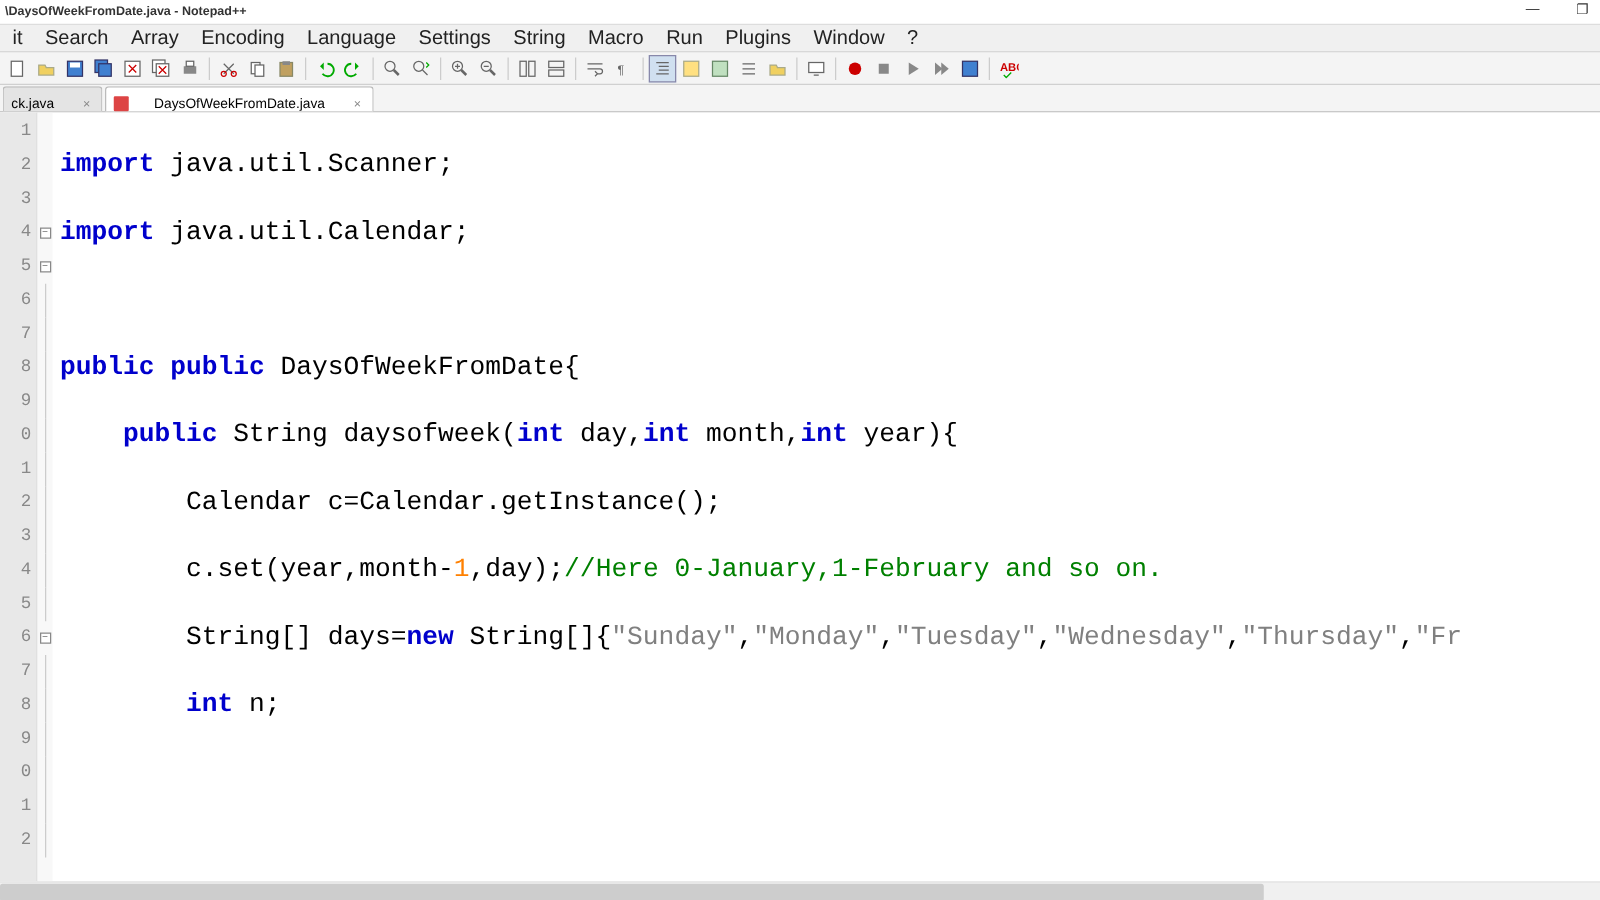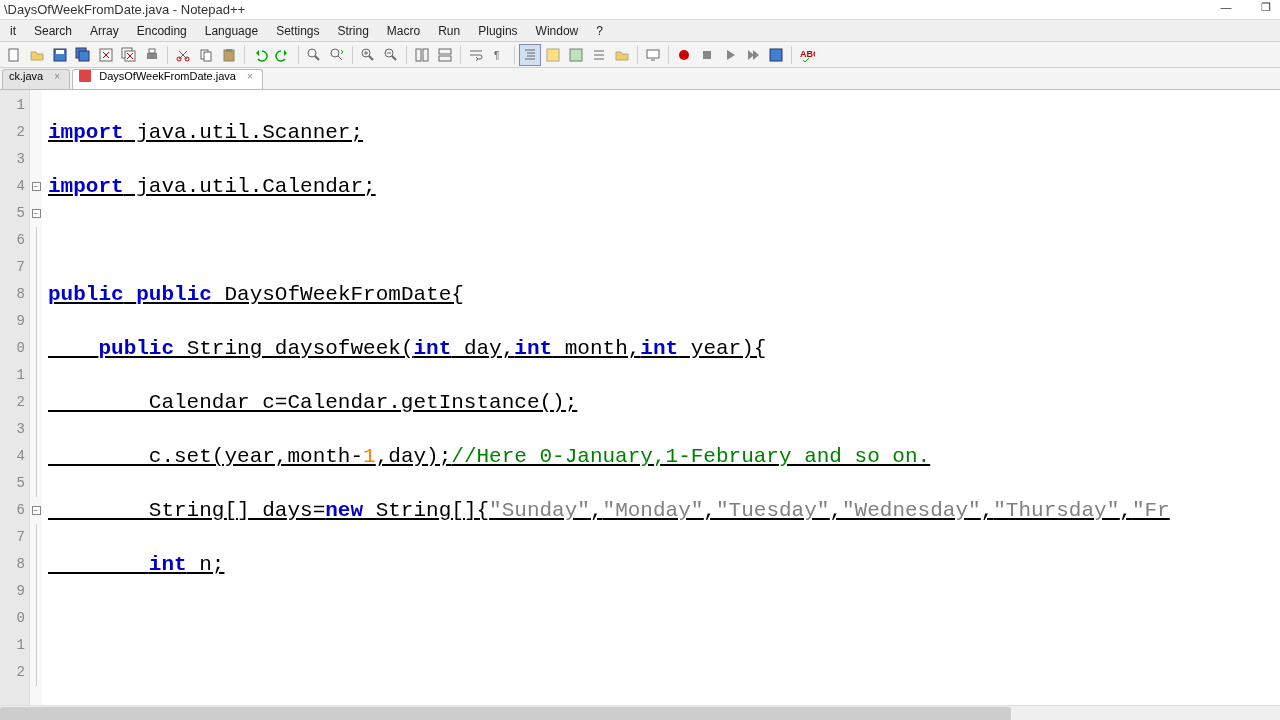--- a/index.html
+++ b/index.html
@@ -1,46 +1,46 @@
 <!DOCTYPE html>
 <html><head>
 <meta charset="utf-8">
 <style>
 * { margin: 0; padding: 0; box-sizing: border-box; }
 body { font-family: "Segoe UI", Tahoma, sans-serif; font-size: 12px; background: #fff; overflow: hidden; width: 1280px; height: 720px; }
 
 .titlebar { height: 20px; background: #fff; border-bottom: 1px solid #ddd; display: flex; align-items: center; padding: 0 4px; position: relative; }
-.titlebar-text { font-size: 13px; color: #333; }
+.titlebar-text { font-size: 10px; color: #333; font-weight: bold; }
 .titlebar-controls { position: absolute; right: 4px; top: 0; display: flex; gap: 20px; }
 .tb-btn { width: 20px; height: 14px; display: flex; align-items: center; justify-content: center; color: #333; font-size: 11px; cursor: default; }
 
 .menubar { height: 22px; background: #f0f0f0; display: flex; align-items: center; padding-left: 2px; gap: 2px; border-bottom: 1px solid #d0d0d0; }
-.menu-item { padding: 2px 8px; font-size: 12px; color: #222; cursor: default; }
+.menu-item { padding: 2px 8px; font-size: 16px; color: #222; cursor: default; }
 
 .toolbar { height: 26px; background: #f4f4f4; display: flex; align-items: center; padding: 0 3px; gap: 1px; border-bottom: 1px solid #d0d0d0; }
 .tool-btn { width: 22px; height: 22px; display: flex; align-items: center; justify-content: center; border: 1px solid transparent; cursor: default; }
 .tool-btn.active { border-color: #88a; background: #d0e0f0; }
 .tool-sep { width: 1px; height: 18px; background: #ccc; margin: 0 3px; }
 .tool-btn svg { width: 16px; height: 16px; }
 
 .tabbar { height: 22px; background: #f4f4f4; display: flex; align-items: flex-end; padding-left: 2px; border-bottom: 1px solid #bbb; }
-.tab { height: 20px; display: flex; align-items: flex-start; padding: 0 6px; font-size: 11px; background: #e4e4e4; border: 1px solid #bbb; border-bottom: none; margin-right: 2px; border-top-left-radius: 3px; border-top-right-radius: 3px; gap: 8px; }
+.tab { height: 20px; display: flex; align-items: flex-end; padding: 0 6px; font-size: 11px; background: #e4e4e4; border: 1px solid #bbb; border-bottom: none; margin-right: 2px; border-top-left-radius: 3px; border-top-right-radius: 3px; gap: 20px; }
 .tab.active { background: #fff; }
 .tab-icon { width: 12px; height: 12px; background: #d44; display: inline-block; border-radius: 1px; }
 .tab-close { width: 12px; height: 12px; font-size: 10px; color: #888; display: flex; align-items: center; justify-content: center; cursor: default; }
 
 .editor { display: flex; height: 615px; background: #fff; font-family: Consolas, "Courier New", monospace; font-size: 21px; line-height: 27px; overflow: hidden; position: relative; }
 .gutter { width: 30px; background: #e8e8e8; text-align: right; color: #888; font-size: 14px; padding-right: 4px; padding-top: 2px; line-height: 27px; border-right: 1px solid #ddd; }
 .gutter div { height: 27px; }
 .fold-col { width: 12px; background: #f8f8f8; padding-top: 2px; }
 .fold-col div { height: 27px; display: flex; align-items: center; justify-content: center; }
 .fold-box { width: 9px; height: 9px; border: 1px solid #888; background: #fff; font-size: 8px; line-height: 7px; text-align: center; color: #666; cursor: default; }
 .fold-line { width: 1px; height: 27px; background: #ccc; margin: 0 auto; }
 
-.code { flex: 1; padding-left: 6px; padding-top: 2px; white-space: pre; overflow: hidden; text-decoration: underline; }
+.code { flex: 1; padding-left: 6px; padding-top: 2px; white-space: pre; overflow: hidden; }
 .code-line { height: 27px; }
 
 .kw { color: #0000cc; font-weight: bold; }
 .str { color: #808080; }
 .num { color: #ff8000; }
 .cmt { color: #008000; }
 @keyframes blink { 50% { opacity: 0; } }
 
 .hscroll { height: 16px; background: #f0f0f0; border-top: 1px solid #ddd; display: flex; align-items: center; }
 .hscroll-track { flex: 1; height: 14px; background: #f0f0f0; position: relative; }

